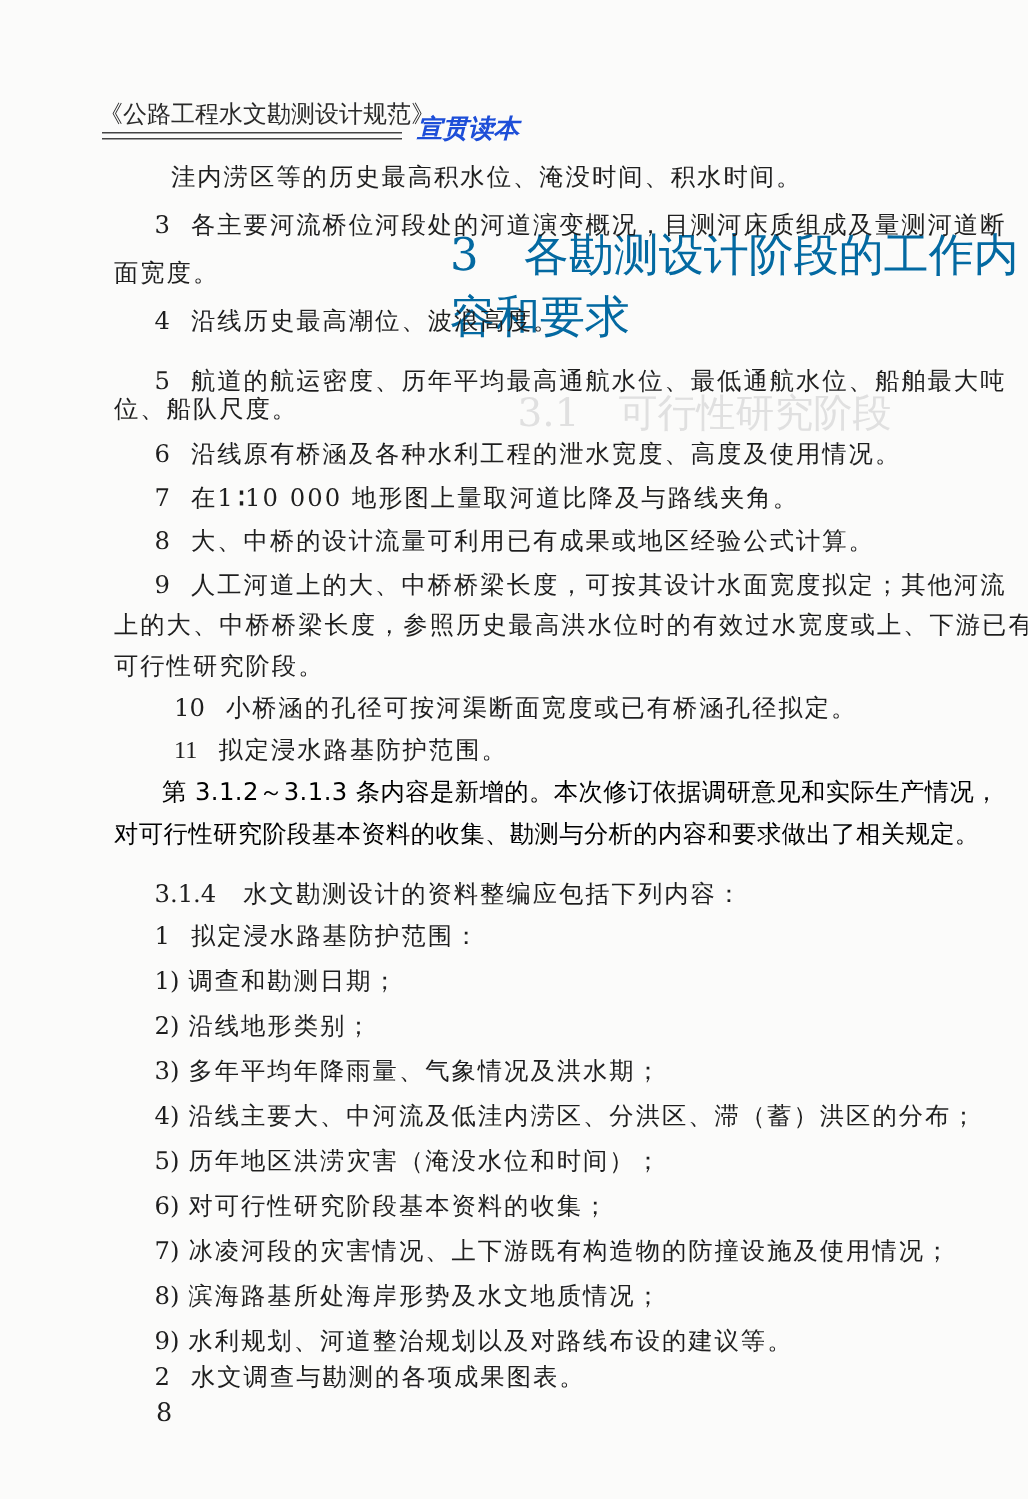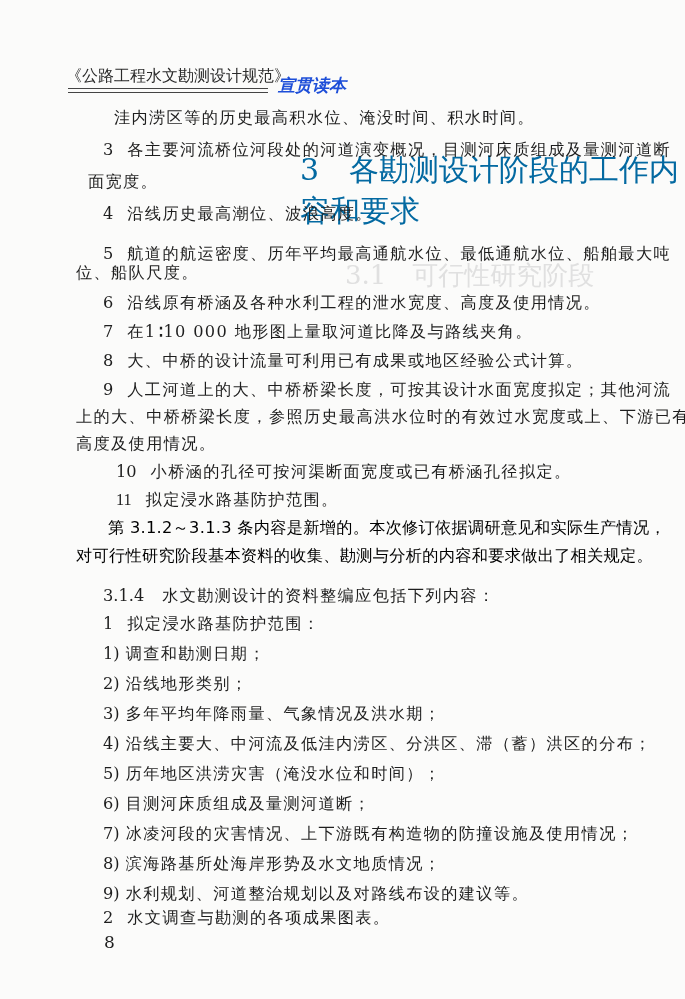--- a/index.html
+++ b/index.html
@@ -52,21 +52,21 @@
     <div class="header-rule2"></div>
     <div class="header-badge">宣贯读本</div>
   </div>
 
   <div class="line" style="left:92px; top:108px;margin-left:22px;">
     <span>洼内涝区等的历史最高积水位、淹没时间、积水时间。</span>
   </div>
   <div class="line" style="left:103px; top:140px;">
     <span class="num">3</span><span>各主要河流桥位河段处的河道演变概况，目测河床质组成及量测河道断</span>
   </div>
-  <div class="line" style="left:76px; top:172px;margin-left:12px;">
+  <div class="line" style="left:76px; top:172px;">
     <span>面宽度。</span>
   </div>
   <div class="line" style="left:103px; top:204px;">
     <span class="num">4</span><span>沿线历史最高潮位、波浪高度。</span>
   </div>
   <div class="line" style="left:103px; top:244px;">
     <span class="num">5</span><span>航道的航运密度、历年平均最高通航水位、最低通航水位、船舶最大吨</span>
   </div>
   <div class="line" style="left:76px; top:263px;">
     <span>位、船队尺度。</span>
@@ -80,21 +80,21 @@
   <div class="line" style="left:103px; top:351px;">
     <span class="num">8</span><span>大、中桥的设计流量可利用已有成果或地区经验公式计算。</span>
   </div>
   <div class="line" style="left:103px; top:380px;">
     <span class="num">9</span><span>人工河道上的大、中桥桥梁长度，可按其设计水面宽度拟定；其他河流</span>
   </div>
   <div class="line" style="left:76px; top:407px;">
     <span>上的大、中桥桥梁长度，参照历史最高洪水位时的有效过水宽度或上、下游已有</span>
   </div>
   <div class="line" style="left:76px; top:434px;">
-    <span>高度及使用情况。</span>
+    <span>可行性研究阶段。</span>
   </div>
   <div class="line" style="left:116px; top:462px;">
     <span class="num">10</span><span>小桥涵的孔径可按河渠断面宽度或已有桥涵孔径拟定。</span>
   </div>
   <div class="line" style="left:116px; top:490px;font-family:Liberation Serif, serif;">
     <span class="num">11</span><span>拟定浸水路基防护范围。</span>
   </div>
 
   <div class="line sans" style="left:108px; top:518px;">
     <span>第 3.1.2～3.1.3 条内容是新增的。本次修订依据调研意见和实际生产情况，</span>
@@ -119,21 +119,21 @@
   <div class="line" style="left:103px; top:704px;">
     <span class="num" style="margin-right:6px;">3)</span><span>多年平均年降雨量、气象情况及洪水期；</span>
   </div>
   <div class="line" style="left:103px; top:734px;">
     <span class="num" style="margin-right:6px;">4)</span><span>沿线主要大、中河流及低洼内涝区、分洪区、滞（蓄）洪区的分布；</span>
   </div>
   <div class="line" style="left:103px; top:764px;">
     <span class="num" style="margin-right:6px;">5)</span><span>历年地区洪涝灾害（淹没水位和时间）；</span>
   </div>
   <div class="line" style="left:103px; top:794px;">
-    <span class="num" style="margin-right:6px;">6)</span><span>目测河床质组成及量测河道断；</span>
+    <span class="num" style="margin-right:6px;">6)</span><span>对可行性研究阶段基本资料的收集；</span>
   </div>
   <div class="line" style="left:103px; top:824px;">
     <span class="num" style="margin-right:6px;">7)</span><span>冰凌河段的灾害情况、上下游既有构造物的防撞设施及使用情况；</span>
   </div>
   <div class="line" style="left:103px; top:854px;">
     <span class="num" style="margin-right:6px;">8)</span><span>滨海路基所处海岸形势及水文地质情况；</span>
   </div>
   <div class="line" style="left:103px; top:884px;">
     <span class="num" style="margin-right:6px;">9)</span><span>水利规划、河道整治规划以及对路线布设的建议等。</span>
   </div>

